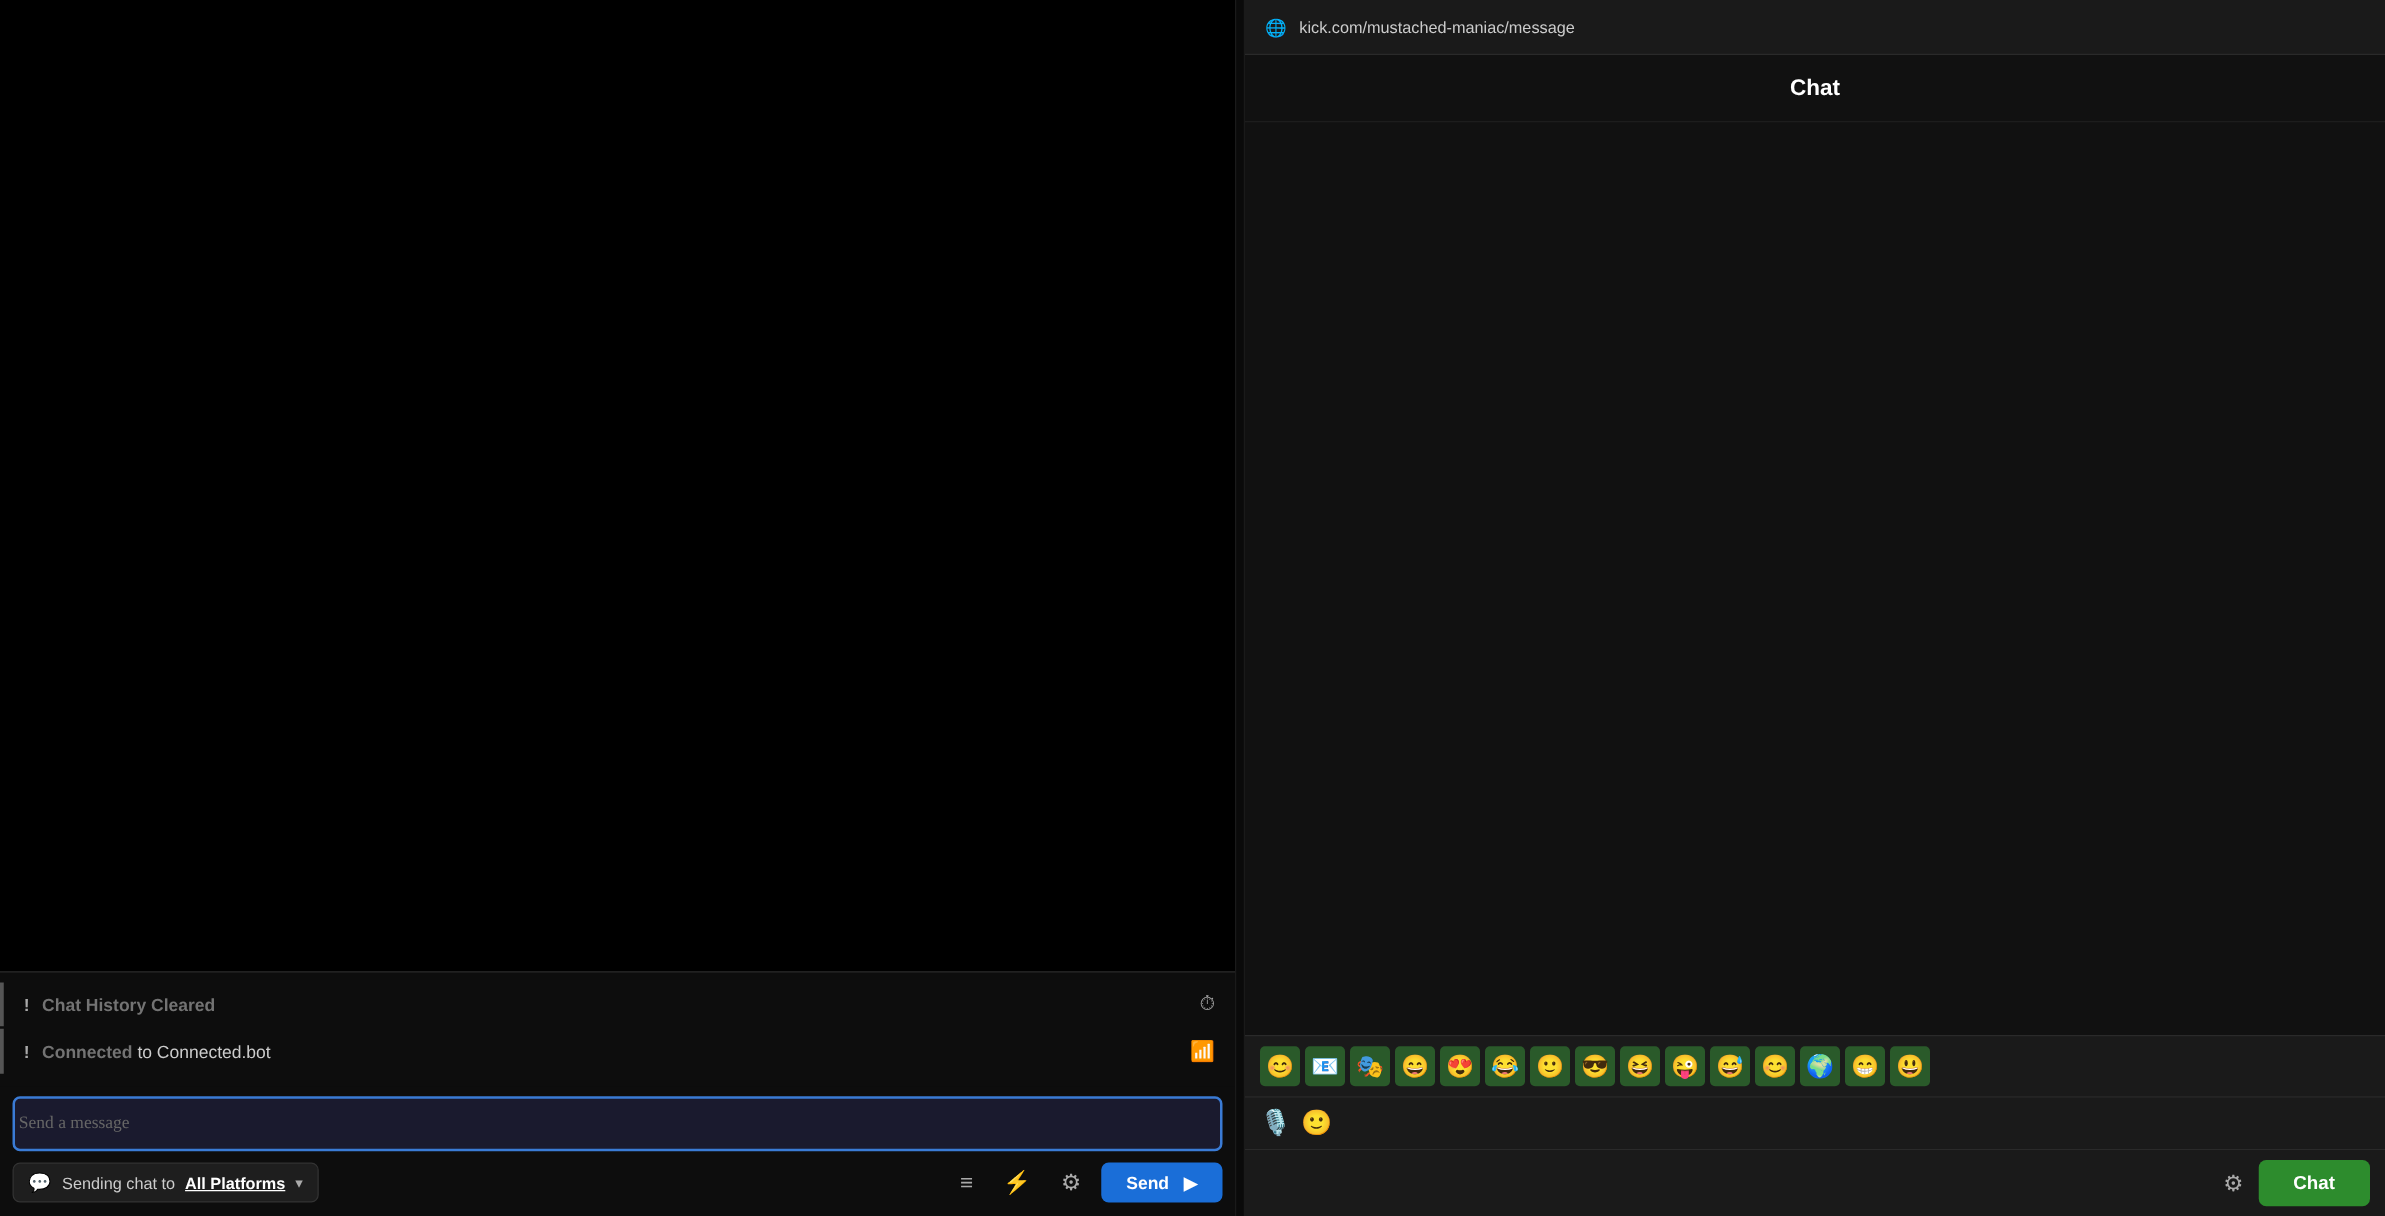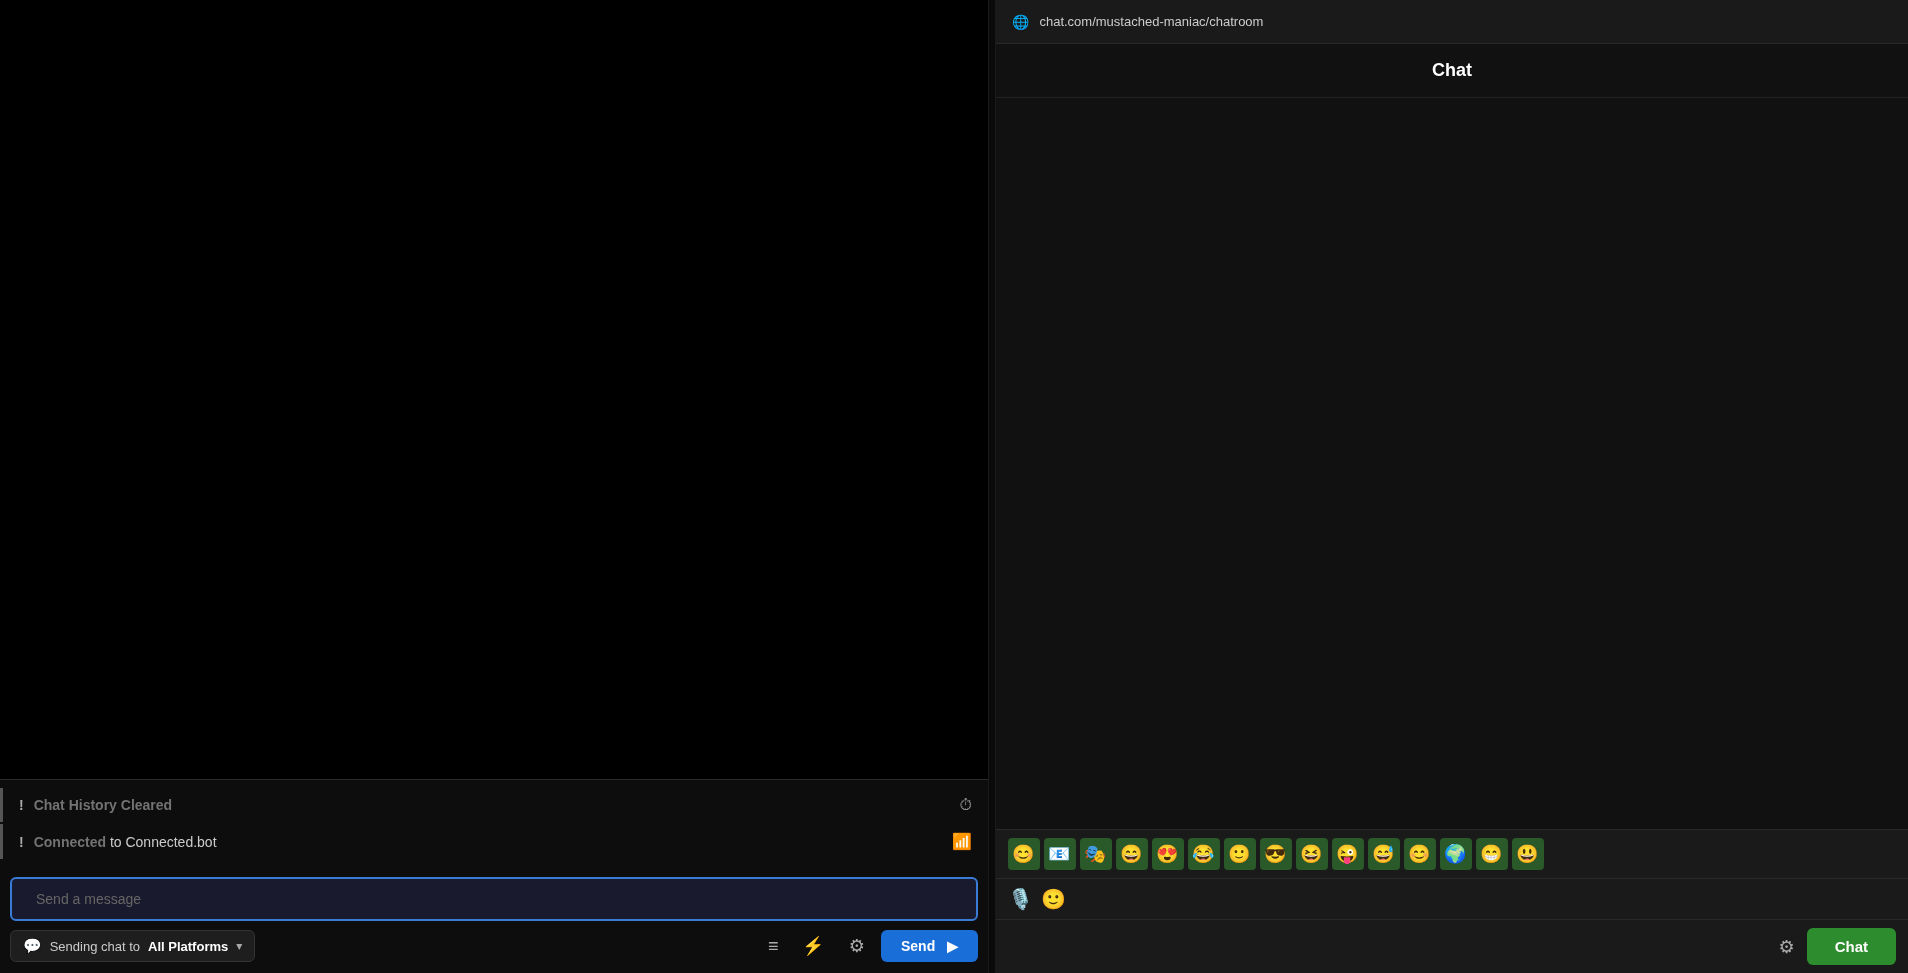--- a/index.html
+++ b/index.html
@@ -76,24 +76,25 @@
       width: 100%;
       margin-bottom: 8px;
     }
 
     #message-input {
       width: 100%;
       background: #1a1a2e;
       border: 2px solid #3a7bd5;
       border-radius: 6px;
       color: #fff;
-      padding: 12px 24px;
+      padding: 12px 3px;
       font-size: 14px;
       outline: none;
       caret-color: #fff;
+      font-family: Liberation Serif, serif;
     }
 
     #message-input::placeholder {
       color: #666;
     }
 
     #left-toolbar {
       display: flex;
       align-items: center;
       justify-content: space-between;
@@ -113,20 +114,21 @@
     }
 
     #platform-selector .chat-bubble-icon {
       font-size: 15px;
       color: #aaa;
     }
 
     #platform-selector .bold-text {
       color: #fff;
       font-weight: 700;
+      text-decoration: underline;
     }
 
     #platform-selector .chevron-down {
       font-size: 12px;
       color: #aaa;
     }
 
     #toolbar-right {
       display: flex;
       align-items: center;
@@ -349,21 +351,21 @@
       </div>
     </div>
   </div>
 </div>
 
 <div id="divider"></div>
 
 <div id="right-panel">
   <div id="right-header">
     <span class="globe-icon">🌐</span>
-    <span class="url-text">chat.com/mustached-maniac/chatroom</span>
+    <span class="url-text">kick.com/mustached-maniac/message</span>
   </div>
 
   <div id="right-chat-title">
     <h2>Chat</h2>
   </div>
 
   <div id="right-chat-messages"></div>
 
   <div id="right-emote-bar">
     <div class="emote-item">😊</div>

